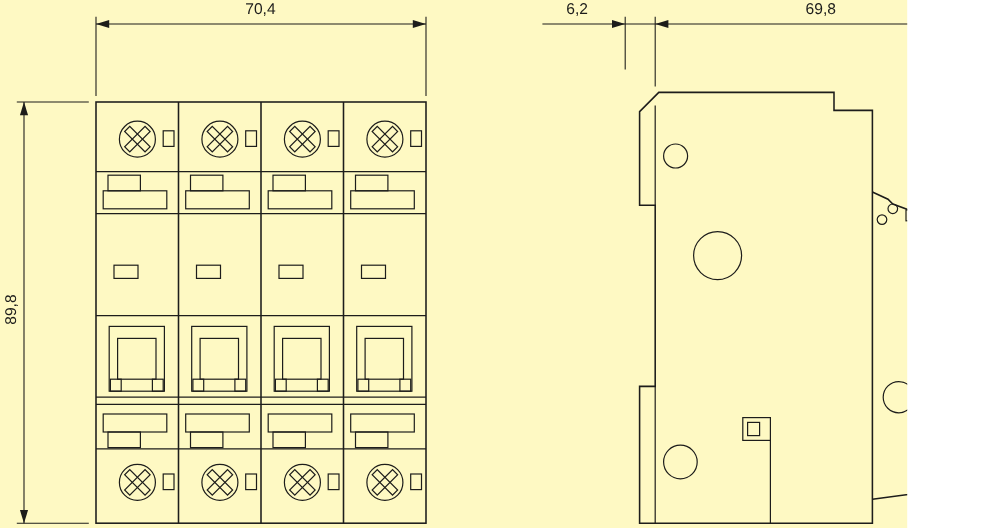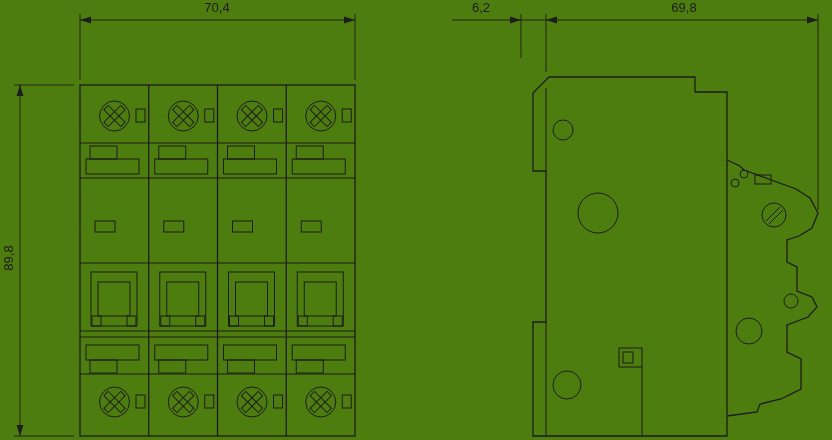--- a/index.html
+++ b/index.html
@@ -2,23 +2,23 @@
 <html><head>
 <meta charset="utf-8">
 <style>
   html, body {
     margin: 0;
     padding: 0;
     background: #ffffff;
   }
   .canvas {
     position: relative;
-    width: 832px;
+    width: 756px;
     height: 440px;
-    background: #4d7c0f;
+    background: #fef9c3;
     overflow: hidden;
   }
   svg text {
     font-family: "Liberation Sans", "DejaVu Sans", sans-serif;
     font-size: 13px;
     fill: #1d1d1b;
   }
   .ln   { stroke: #1d1d1b; stroke-width: 1.3; fill: none; }
   .ln2  { stroke: #1d1d1b; stroke-width: 1;   fill: none; }
   .dim  { stroke: #1d1d1b; stroke-width: 0.9; fill: none; }

